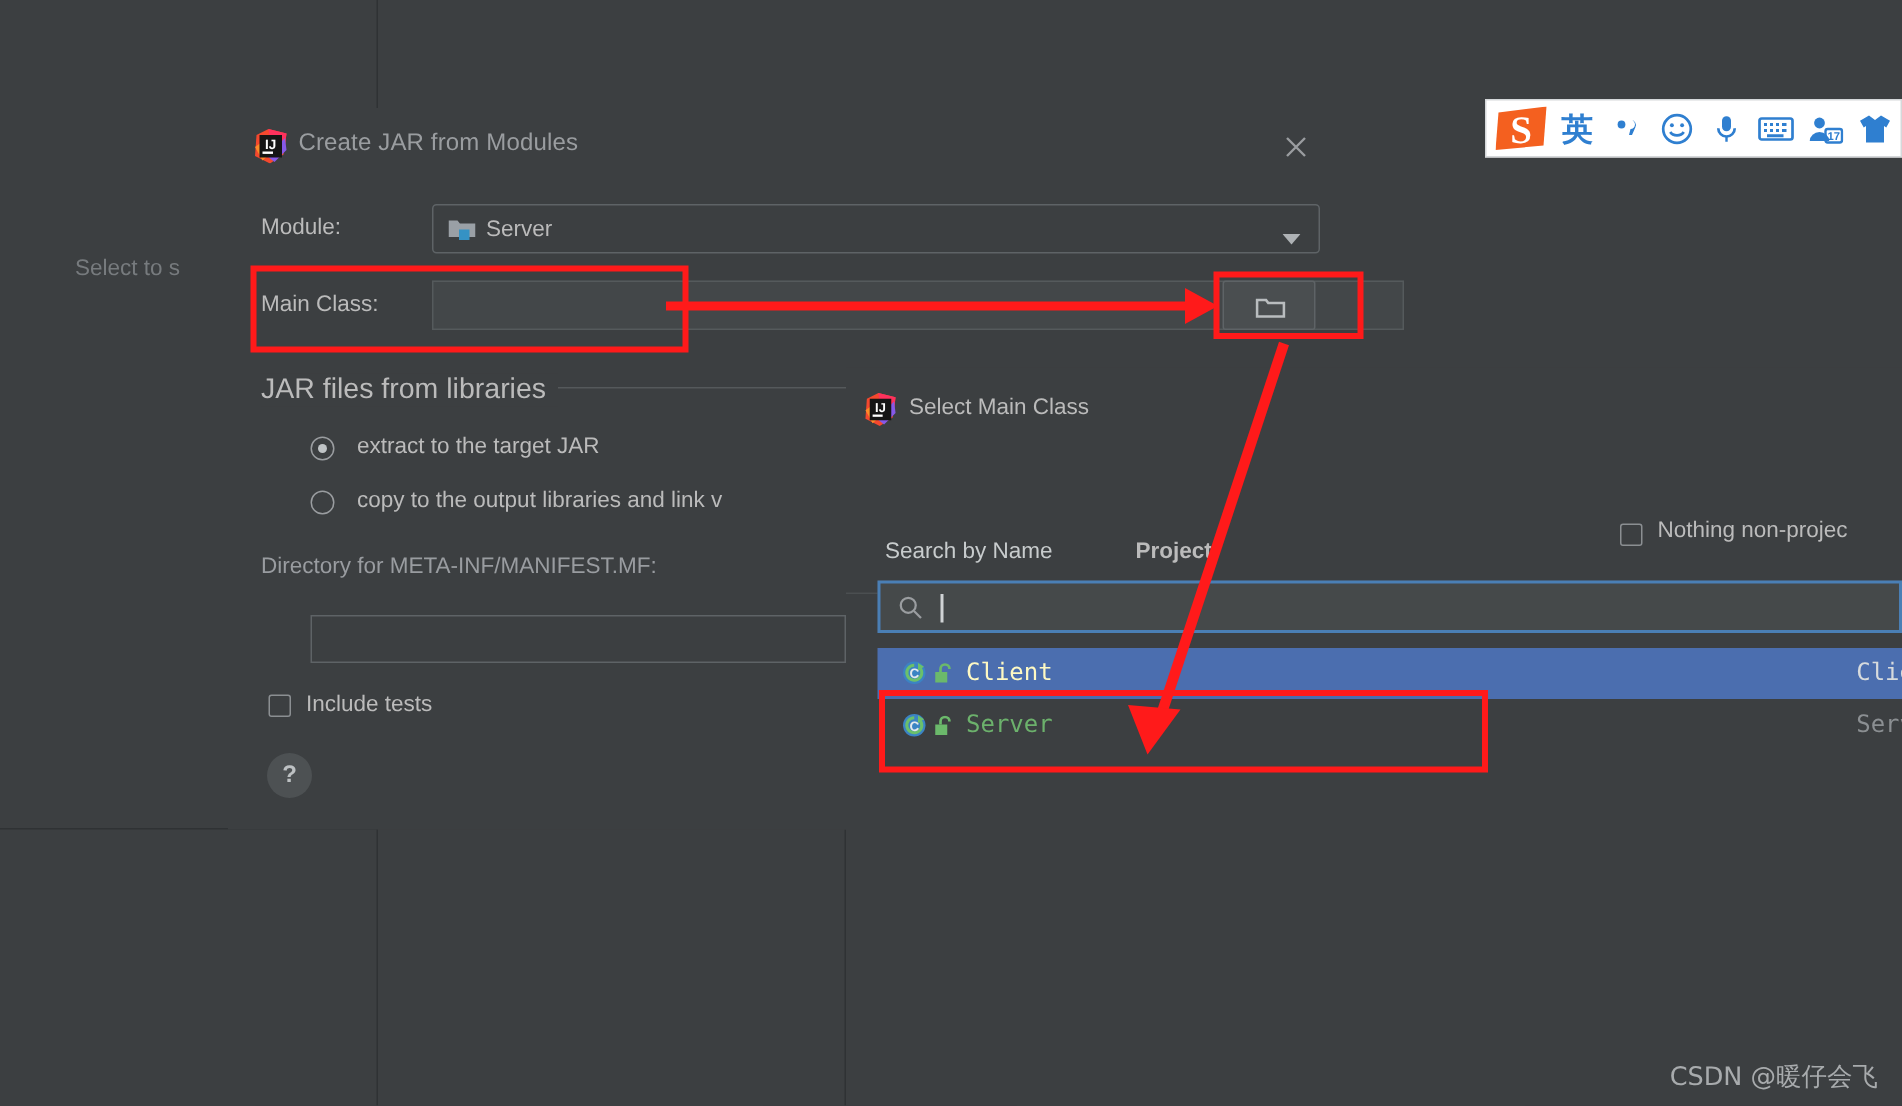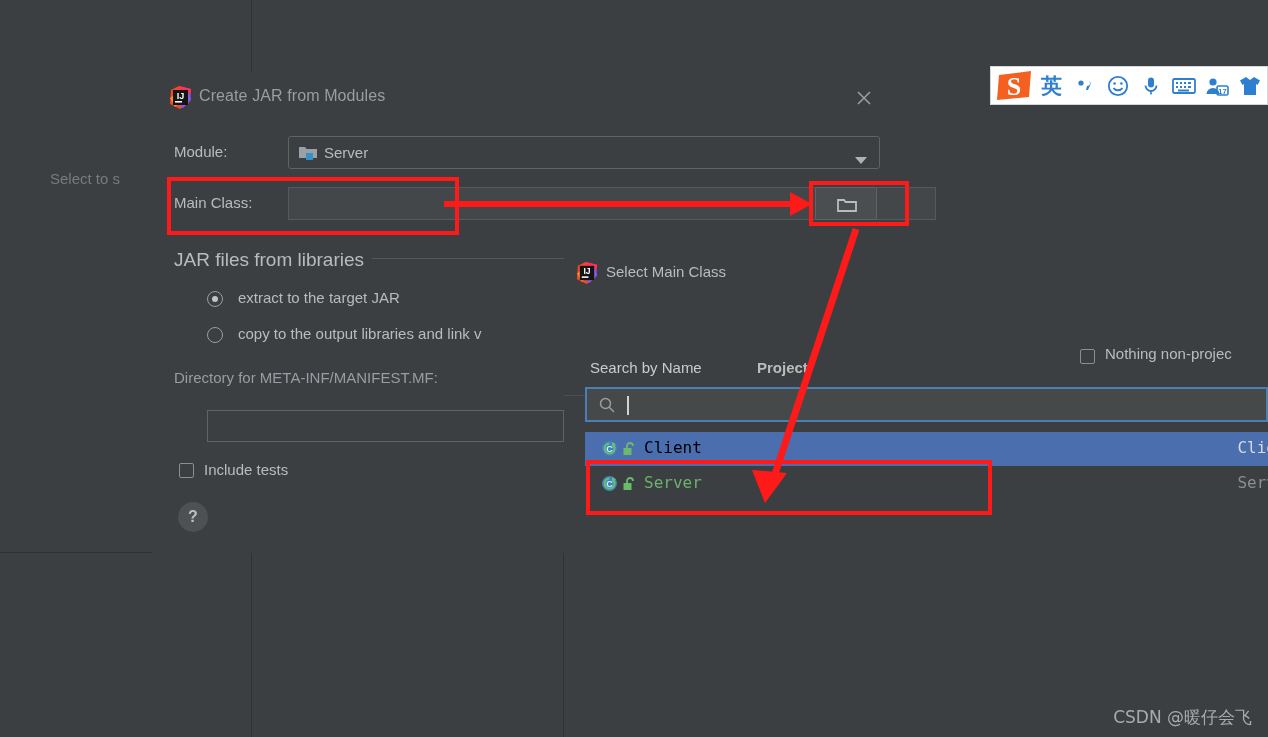--- a/index.html
+++ b/index.html
@@ -165,21 +165,21 @@
   .list-row {
     position: absolute; left: 21px; width: 683px; height: 34px;
   }
   .list-row.selected { background: #4b6eaf; }
   .cls-icon { position: absolute; left: 16px; top: 8px; }
   .lock-icon { position: absolute; left: 38px; top: 10px; }
   .row-name {
     position: absolute; left: 59px; top: 6px;
     font-family: "DejaVu Sans Mono", monospace; font-size: 16px;
   }
-  .row-name.sel { color: #000000; }
+  .row-name.sel { color: #fef9c3; }
   .row-name.grn { color: #6cb16c; }
   .row-right {
     position: absolute; right: -8px; top: 6px;
     font-family: "DejaVu Sans Mono", monospace; font-size: 16px;
   }
   .row-right.sel { color: #d7dbdd; }
   .row-right.grn { color: #8b8f92; }
 
   
   #ime-bar {

